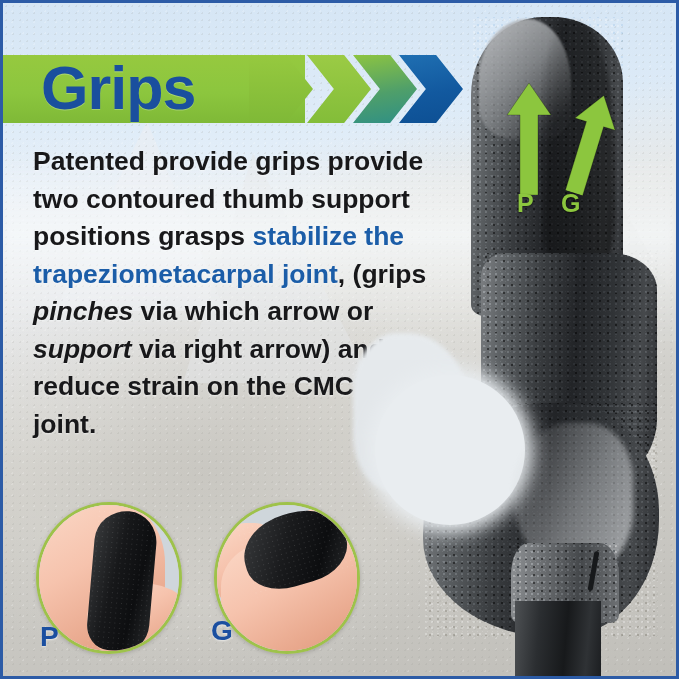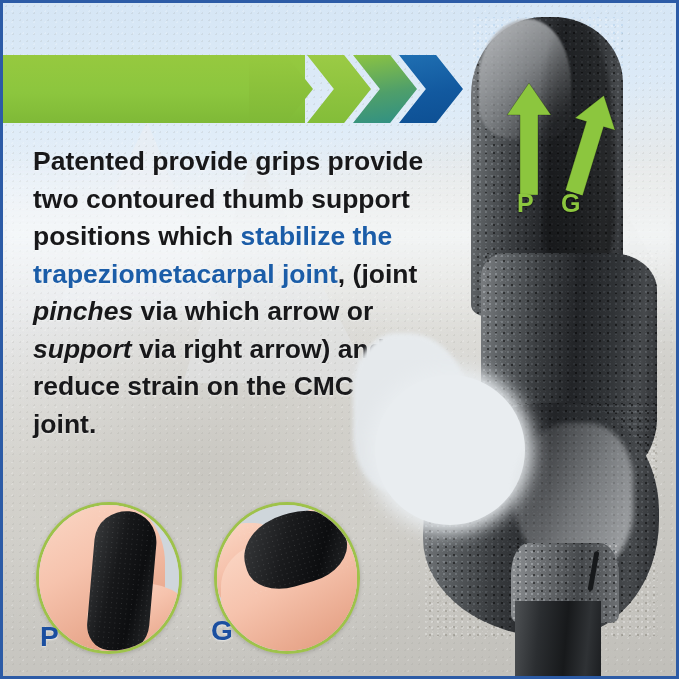--- a/index.html
+++ b/index.html
@@ -263,28 +263,29 @@
     <div class="chev c1">
         <i></i>
       </div>
     <div class="chev c2">
         <i></i>
       </div>
     <div class="chev c3">
         <i></i>
       </div>
   </div>
+  <div class="title">Grips</div>
 
   <div class="copy">
     <span>Patented provide grips</span>
     <span>provide two contoured</span>
     <span>thumb support positions</span>
-    <span>which </span><span class="hl">stabilize the</span>
+    <span>grasps </span><span class="hl">stabilize the</span>
     <span class="hl">trapeziometacarpal joint</span><span>,</span>
-    <span>(joint </span><span class="it">pinches</span><span> via which arrow</span>
+    <span>(grips </span><span class="it">pinches</span><span> via which arrow</span>
     <span>or </span><span class="it">support</span><span> via right arrow)</span>
     <span>and reduce strain on the</span>
     <span>CMC thumb joint.</span>
   </div>
 
   <div class="cane">
     <div class="caneBody gripTop">
         <div class="texture"></div>
       </div>
     <div class="gripHilite"></div>

